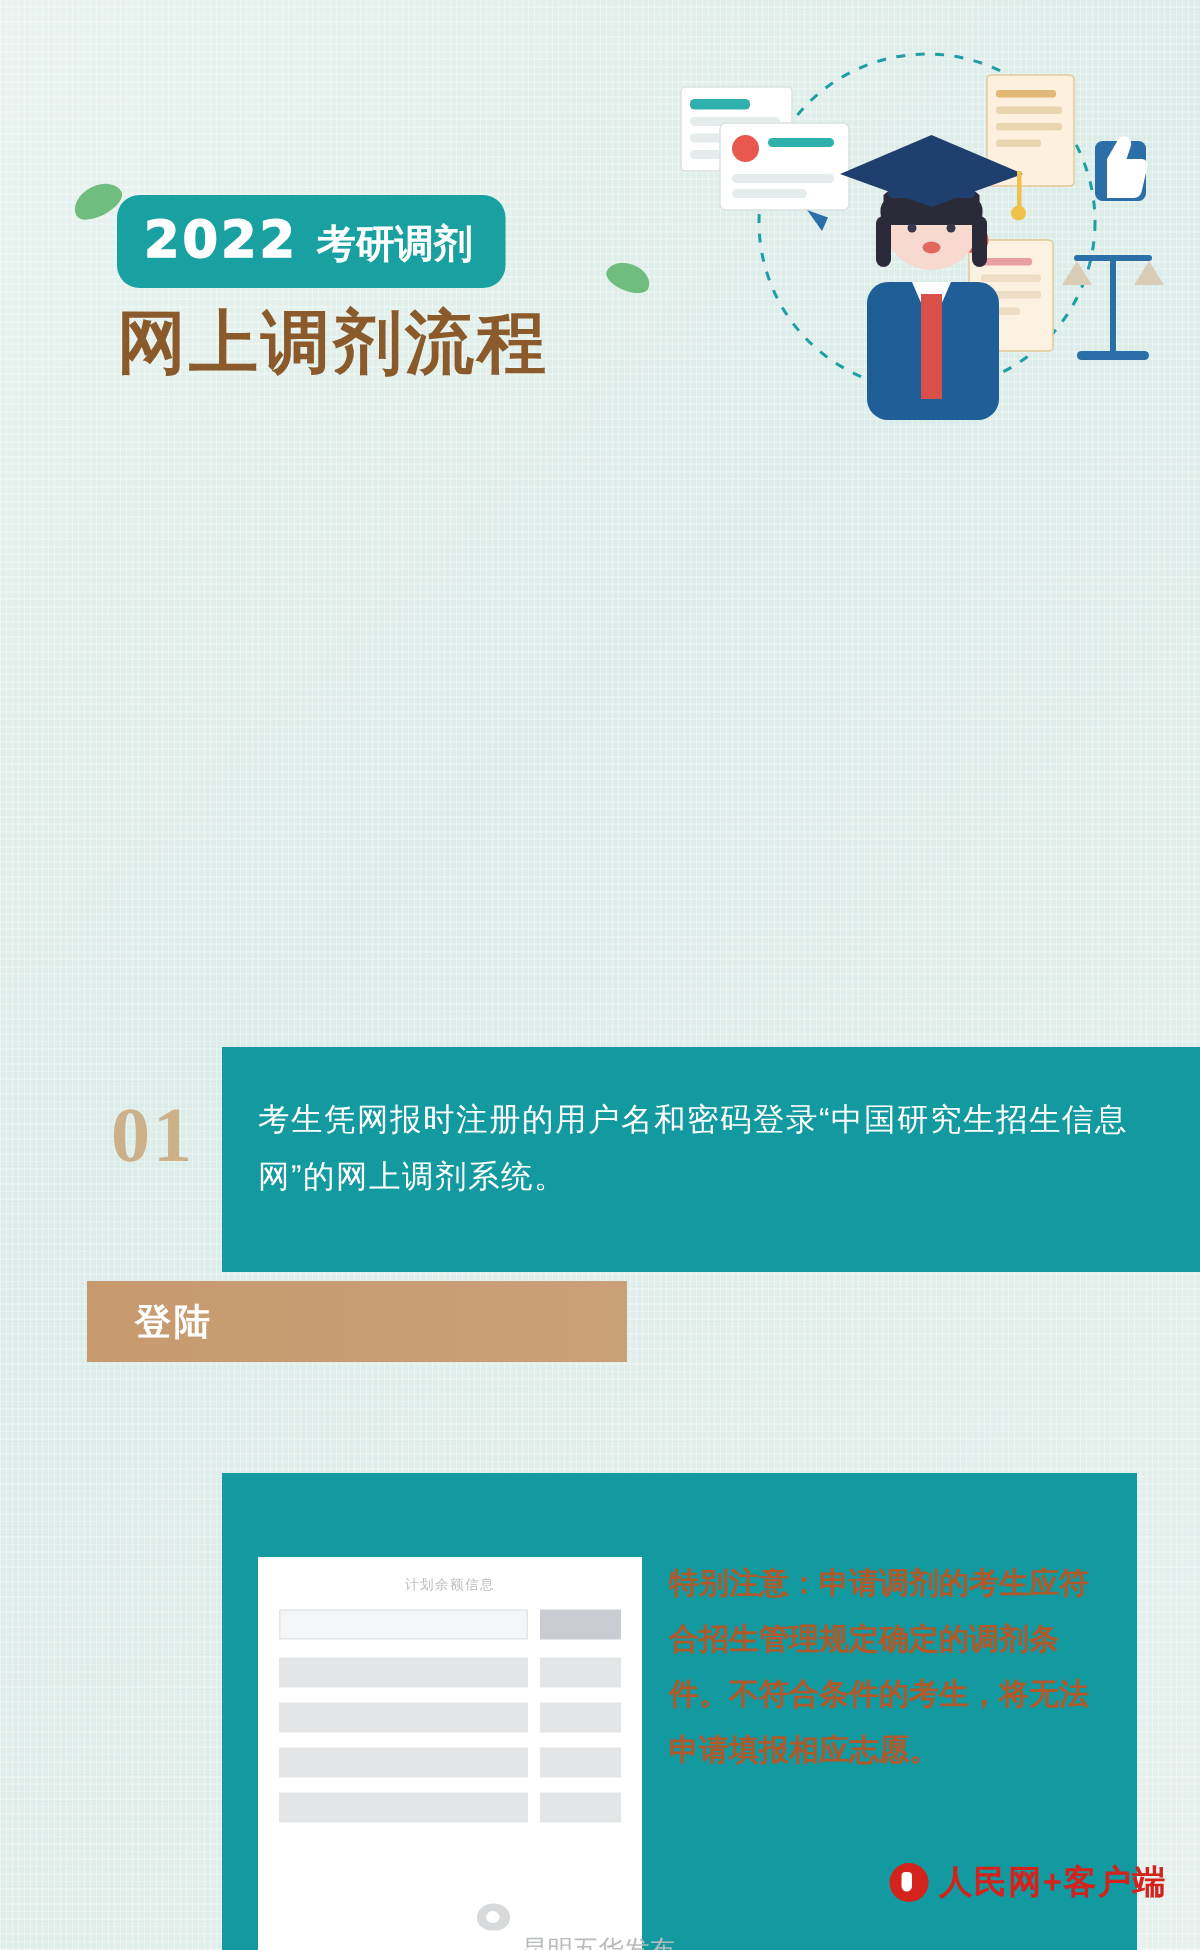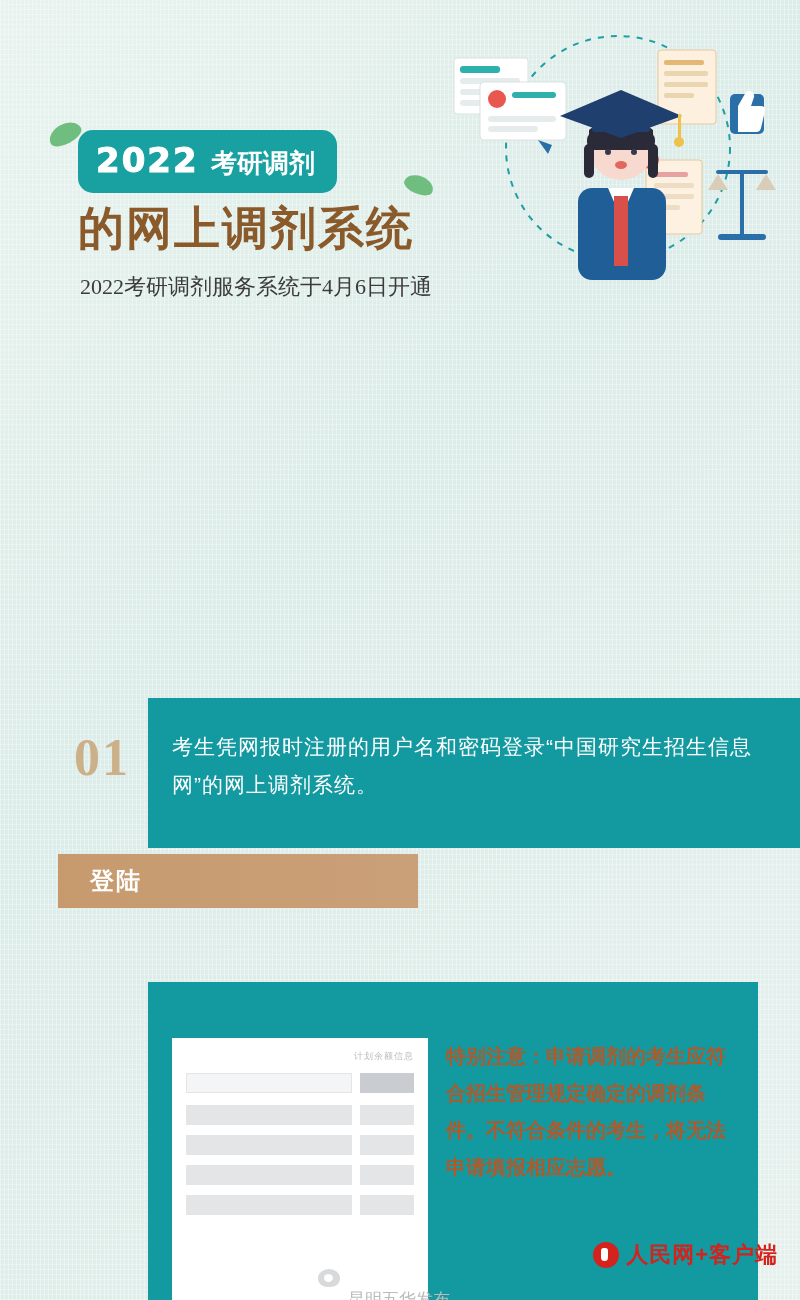--- a/index.html
+++ b/index.html
@@ -115,21 +115,21 @@
   .s2-num { left: 74px; top: 962px; }
 
   .s2-body { display: flex; margin-top: 22px; }
   .screenshot {
     width: 256px; height: 262px;
     background: #ffffff;
     flex: 0 0 256px;
     padding: 12px 14px 0 14px;
   }
   .screenshot .cap {
-    text-align: right;
+    text-align: center;
     font-size: 9px;
     color: #b9bcc0;
     letter-spacing: 1px;
     margin-bottom: 10px;
   }
   .sc-searchrow { display: flex; gap: 8px; margin-bottom: 12px; }
   .sc-searchrow .box { height: 20px; background: #f4f5f6; border: 1px solid #e3e5e7; flex: 1; }
   .sc-searchrow .btn { height: 20px; width: 54px; background: #c9ccd0; }
   .sc-row { display: flex; gap: 8px; margin-bottom: 10px; }
   .sc-row .a { height: 20px; background: #e3e5e7; flex: 1; }
@@ -190,22 +190,21 @@
 <div class="header">
 
   <div class="leaf l1"></div>
   <div class="leaf l2"></div>
 
   <div class="badge-2022">
     <span class="year">2022</span>
     <span class="sub">考研调剂</span>
   </div>
 
-  <div class="main-title">的网上调剂系统</div>
-  <div class="sub-title">2022考研调剂服务系统于4月6日开通</div>
+  <div class="main-title">网上调剂流程</div>
 
   <div class="illus">
     <svg viewBox="0 0 330 260" width="330" height="260">
 
       <circle cx="168" cy="128" r="112" fill="none" stroke="#1f9ea3" stroke-width="2" stroke-dasharray="6 7"></circle>
 
       <rect x="4" y="38" width="74" height="56" rx="3" fill="#ffffff" stroke="#d9e3e1"></rect>
       <rect x="10" y="46" width="40" height="7" rx="3" fill="#2fb0ac"></rect>
       <rect x="10" y="58" width="60" height="6" rx="3" fill="#e6eceb"></rect>
       <rect x="10" y="69" width="52" height="6" rx="3" fill="#e6eceb"></rect>

